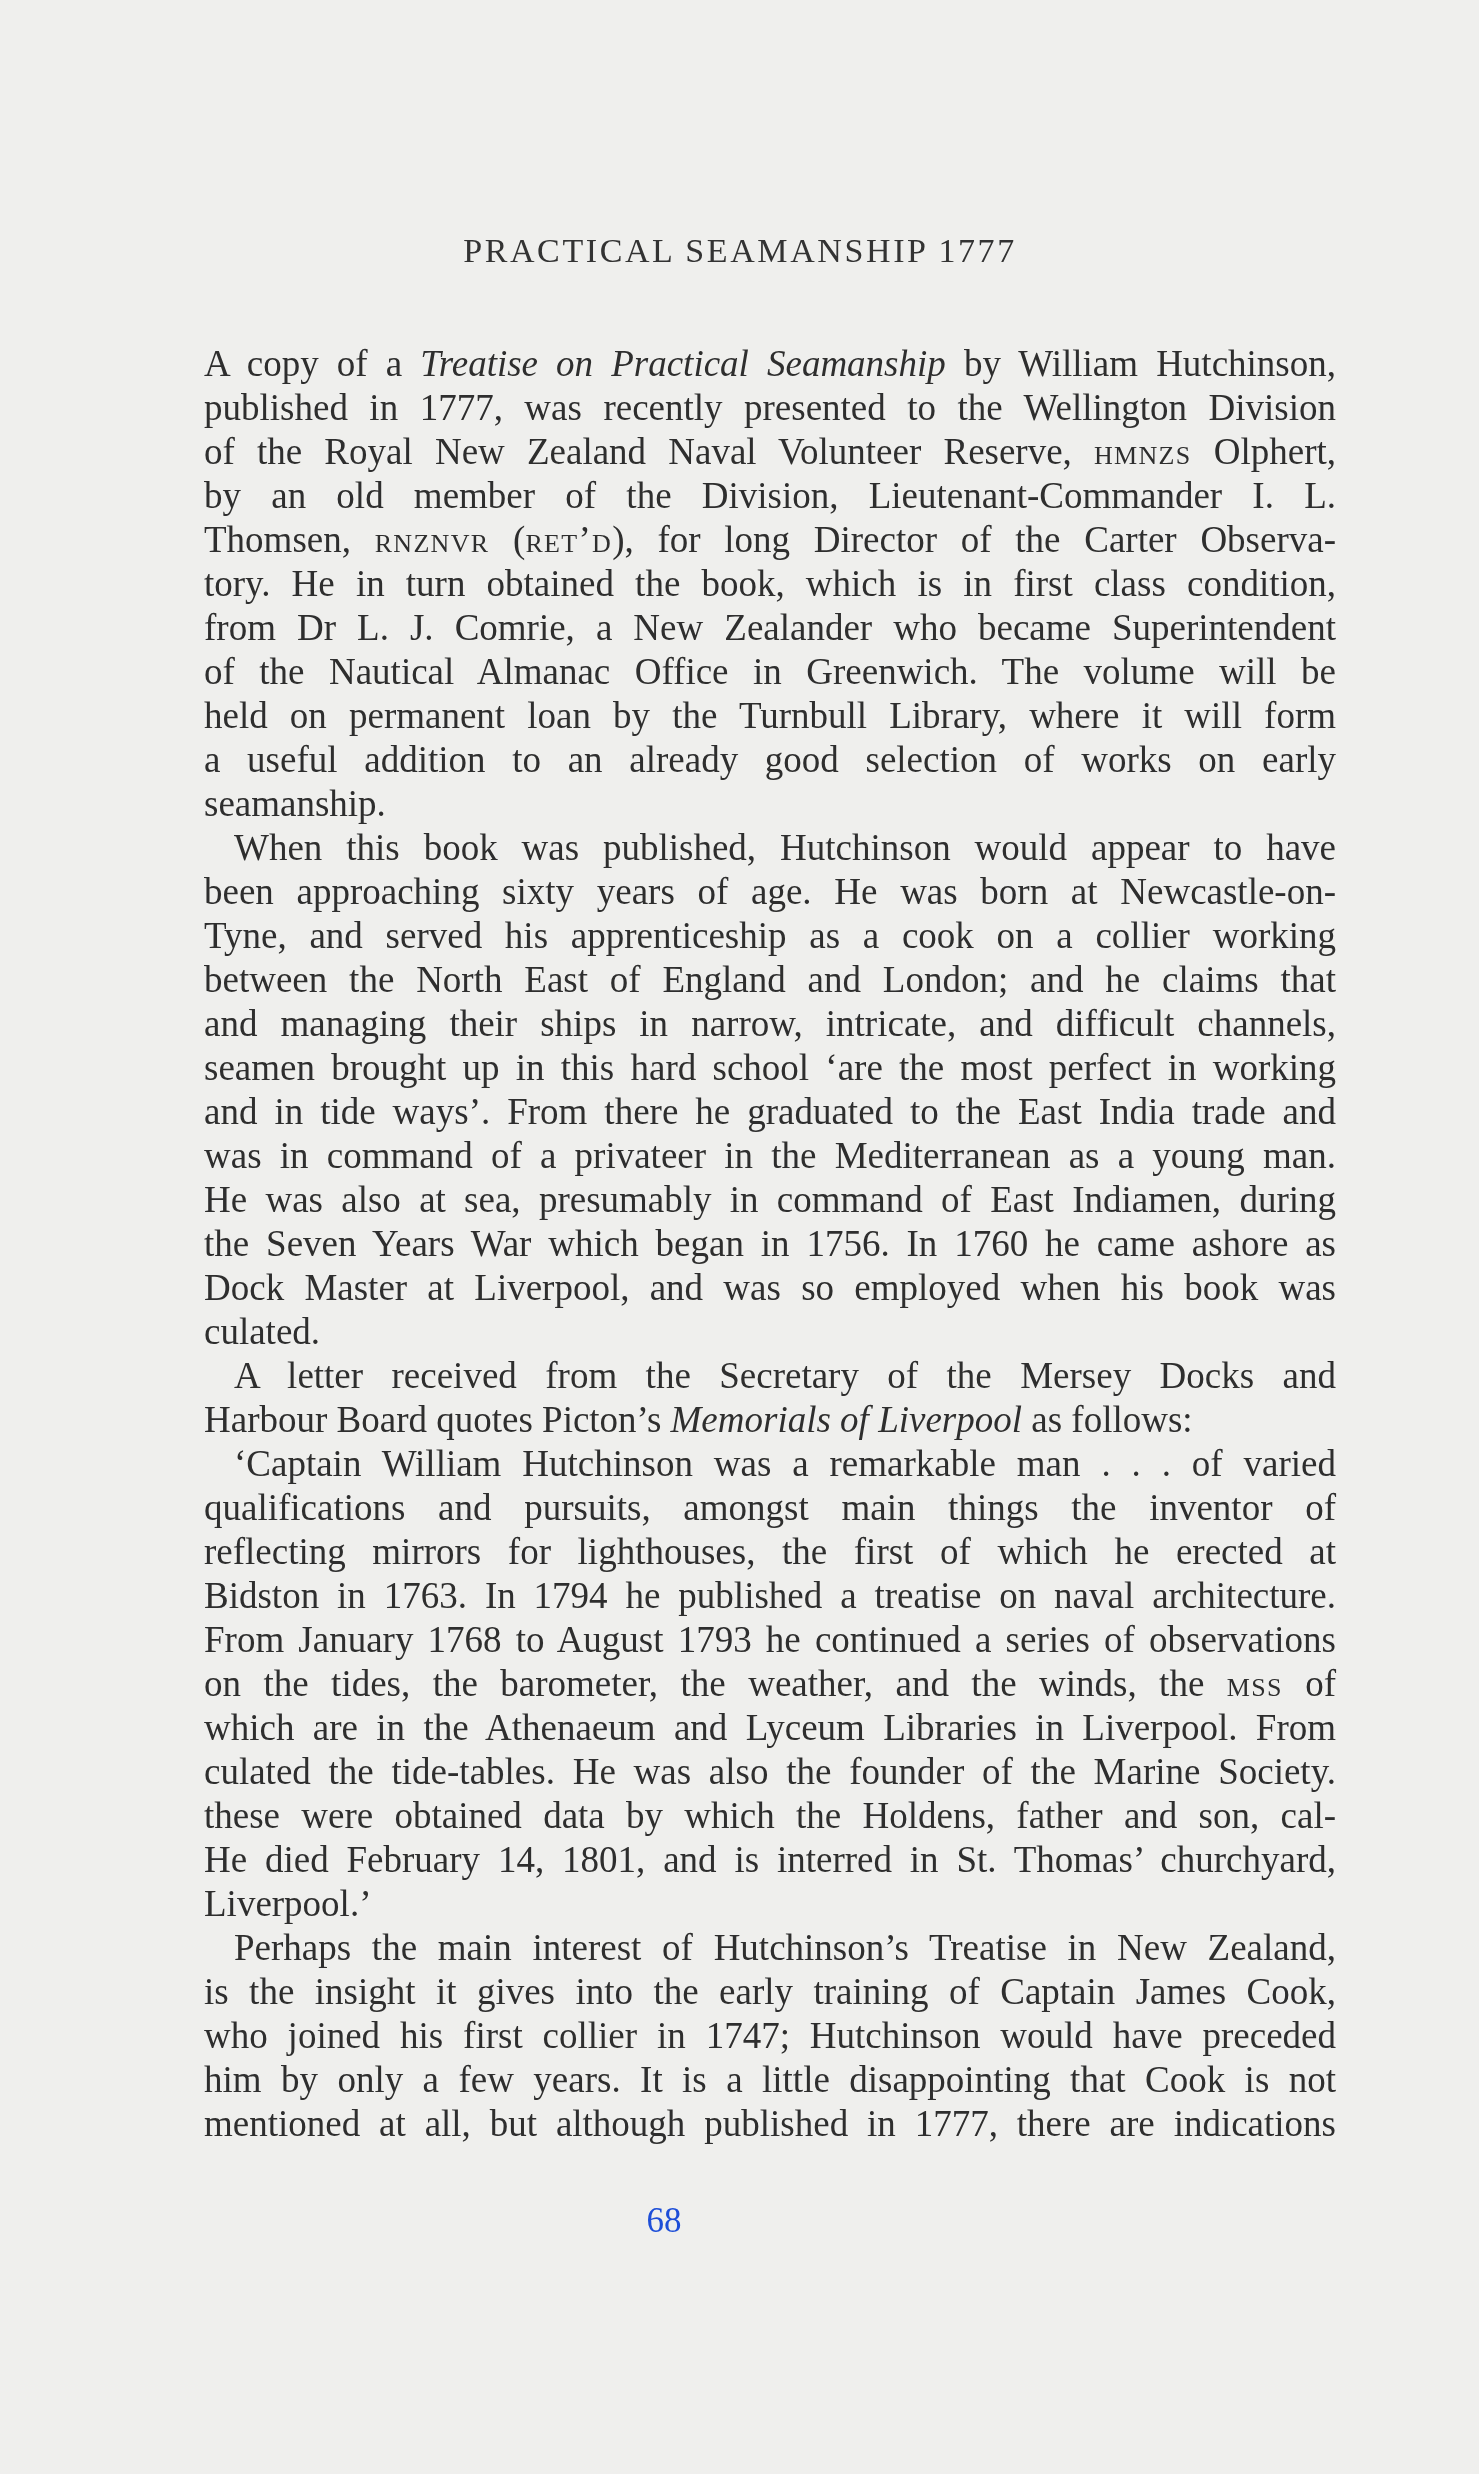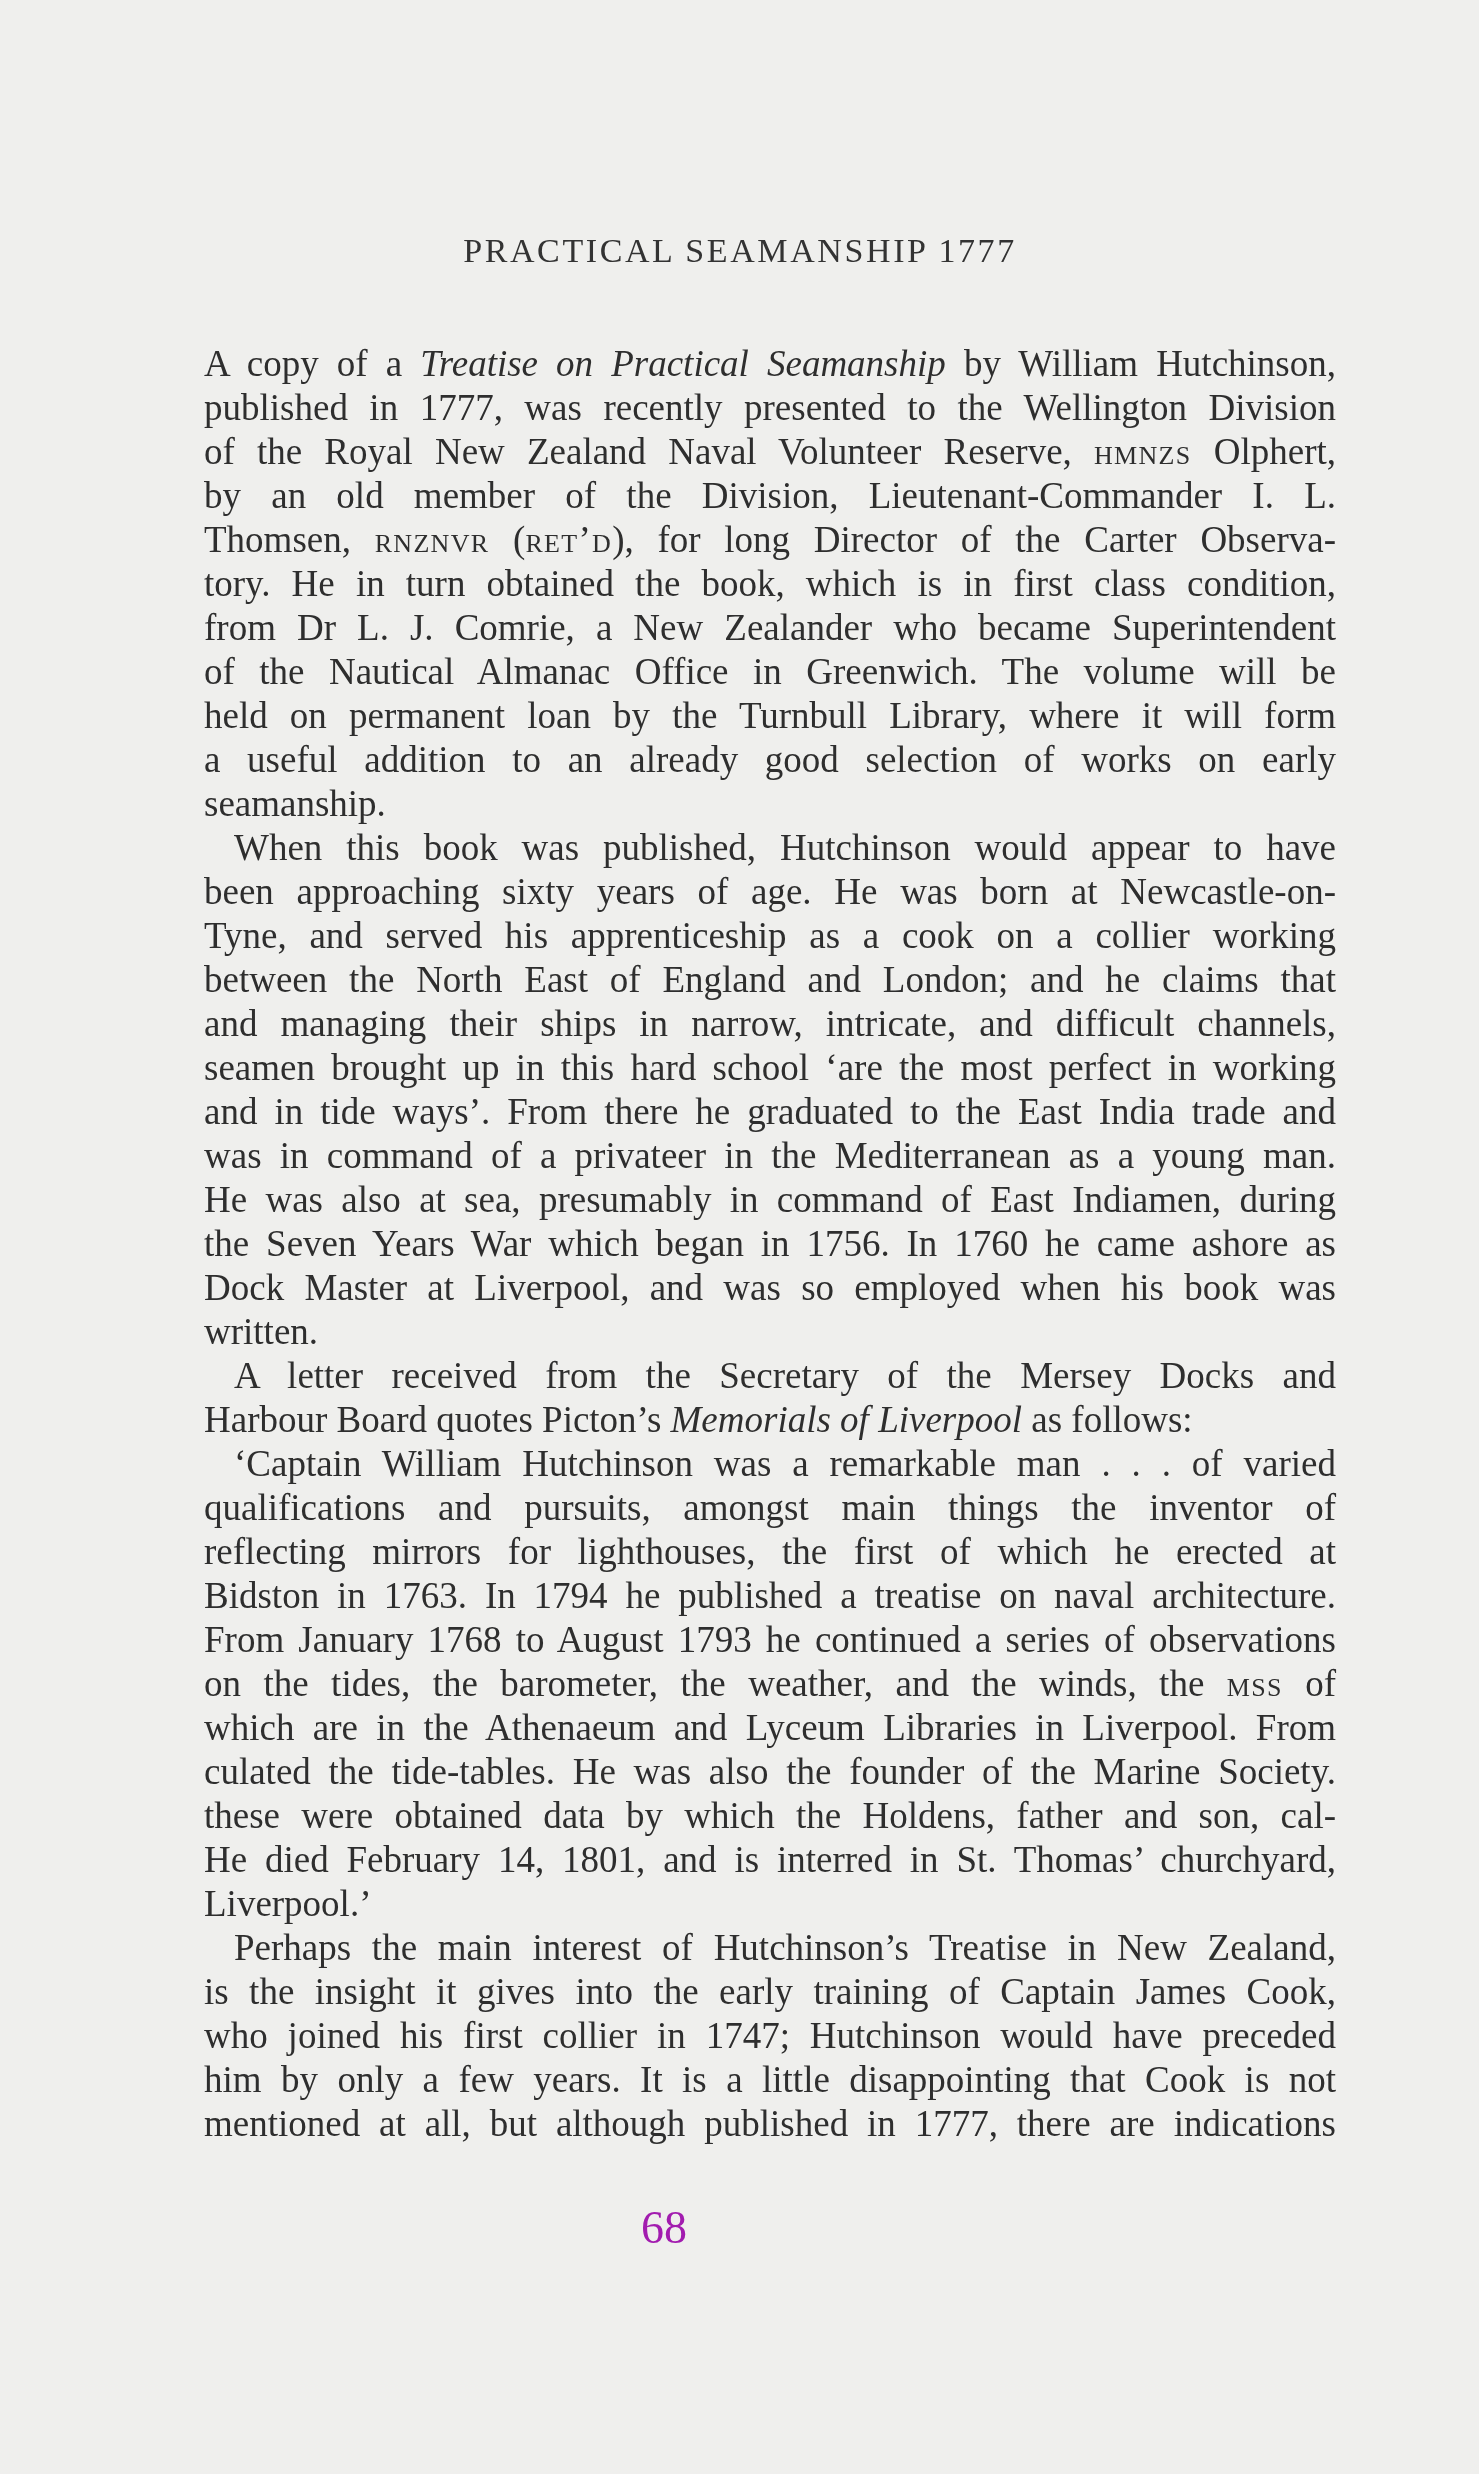--- a/index.html
+++ b/index.html
@@ -33,22 +33,22 @@
     text-align: justify;
     text-align-last: justify;
   }
   .line.last { text-align-last: left; }
   .line.indent { padding-left: 30px; }
   .sc { font-variant: small-caps; letter-spacing: 1.3px; }
   .page-number {
     position: absolute;
     top: 2201px; left: 0; width: 1328px;
     text-align: center;
-    font-size: 46px;
-    color: #a21caf;
+    font-size: 35px;
+    color: #1d4ed8;
   }
 </style>
 </head>
 <body>
 
 <div class="page-title">PRACTICAL SEAMANSHIP 1777</div>
 
 <div class="text-block" id="body">
     <span class="line">A copy of a <i>Treatise on Practical Seamanship</i> by William Hutchinson,</span>
     <span class="line">published in 1777, was recently presented to the Wellington Division</span>
@@ -65,21 +65,21 @@
     <span class="line">been approaching sixty years of age. He was born at Newcastle-on-</span>
     <span class="line">Tyne, and served his apprenticeship as a cook on a collier working</span>
     <span class="line">between the North East of England and London; and he claims that</span>
     <span class="line">and managing their ships in narrow, intricate, and difficult channels,</span>
     <span class="line">seamen brought up in this hard school ‘are the most perfect in working</span>
     <span class="line">and in tide ways’. From there he graduated to the East India trade and</span>
     <span class="line">was in command of a privateer in the Mediterranean as a young man.</span>
     <span class="line">He was also at sea, presumably in command of East Indiamen, during</span>
     <span class="line">the Seven Years War which began in 1756. In 1760 he came ashore as</span>
     <span class="line">Dock Master at Liverpool, and was so employed when his book was</span>
-    <span class="line last">written.</span>
+    <span class="line last">culated.</span>
     <span class="line indent">A letter received from the Secretary of the Mersey Docks and</span>
     <span class="line last">Harbour Board quotes Picton’s <i>Memorials of Liverpool</i> as follows:</span>
     <span class="line indent">‘Captain William Hutchinson was a remarkable man . . . of varied</span>
     <span class="line">qualifications and pursuits, amongst main things the inventor of</span>
     <span class="line">reflecting mirrors for lighthouses, the first of which he erected at</span>
     <span class="line">Bidston in 1763. In 1794 he published a treatise on naval architecture.</span>
     <span class="line">From January 1768 to August 1793 he continued a series of observations</span>
     <span class="line">on the tides, the barometer, the weather, and the winds, the <span class="sc">mss</span> of</span>
     <span class="line">which are in the Athenaeum and Lyceum Libraries in Liverpool. From</span>
     <span class="line">culated the tide-tables. He was also the founder of the Marine Society.</span>

